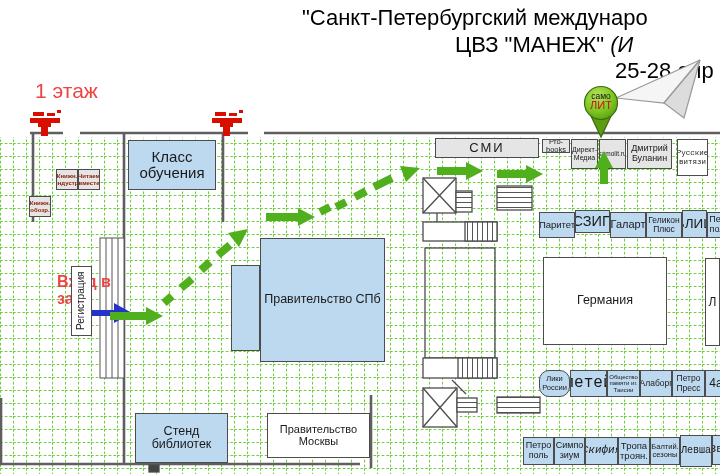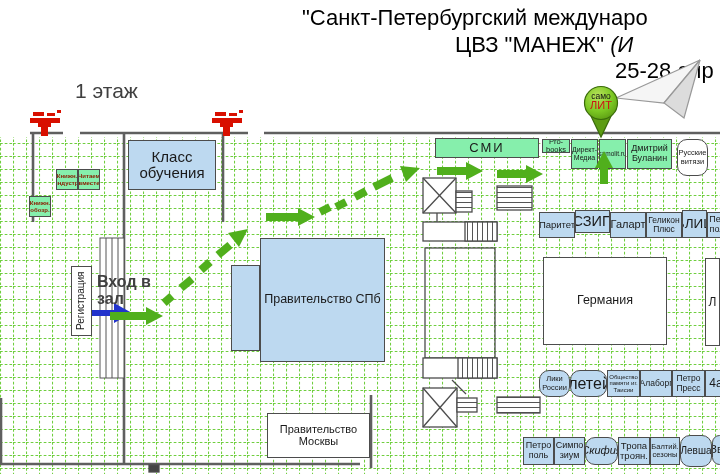--- a/index.html
+++ b/index.html
@@ -5,27 +5,27 @@
   html,body{margin:0;padding:0;background:#fff;}
   #stage{position:relative;width:720px;height:474px;overflow:hidden;background:#fff;
          font-family:"Liberation Sans", sans-serif;}
   svg{position:absolute;left:0;top:0;}
   .lbl{position:absolute;white-space:nowrap;color:#000;}
   .stand{position:absolute;display:flex;align-items:center;justify-content:center;
          text-align:center;box-sizing:border-box;border:1px solid #4c4c4c;
          line-height:1.08;color:#1a1a1a;overflow:hidden;}
   .blue{background:#bdd9f0;}
   .white{background:#ffffff;}
-  .yellow{background:#86efac;}
+  .yellow{background:#e5e5e5;}
   .maroon{color:#8b1a00;font-weight:bold;}
-  .serif{font-family:Liberation Sans, sans-serif;border-radius:10px;}
+  .serif{font-family:Liberation Mono, monospace;}
   .ital{font-style:italic;}
   .vert{writing-mode:vertical-rl;transform:rotate(180deg);}
   .title-line{position:absolute;font-size:22px;color:#000;white-space:nowrap;}
-  .blue-text{color:#404040;margin-left:40px;}
+  .blue-text{color:#ef4444;}
   .marker-txt{position:absolute;width:34px;text-align:center;font-weight:normal;line-height:1;}
 </style>
 </head>
 <body>
 
 <div id="stage">
 
   <svg width="720" height="474">
     <defs>
       <pattern id="grid" width="13" height="13" patternUnits="userSpaceOnUse">
@@ -105,20 +105,21 @@
 
   <div class="title-line" style="left:302px;top:5px;">"Санкт-Петербургский междунаро</div>
   <div class="title-line" style="left:455px;top:32px;"><span>ЦВЗ "МАНЕЖ"</span><span class="ital"> (И</span></div>
   <div class="title-line" style="left:615px;top:58px;">25-28 апр</div>
   <div class="lbl blue-text" style="left:35px;top:79px;font-size:21px;">1 этаж</div>
   <div class="lbl blue-text" style="left:57px;top:274px;font-size:16px;font-weight:bold;white-space:normal;width:54px;line-height:1.05;">Вход в зал</div>
 
   <div class="stand blue" style="left:128px;top:140px;width:88px;height:50px;font-size:15px;">Класс обучения</div>
   <div class="stand blue" style="left:260px;top:238px;width:125px;height:124px;font-size:12.5px;">Правительство СПб</div>
   <div class="stand blue" style="left:231px;top:265px;width:29px;height:86px;"></div>
+  <div class="stand blue" style="left:135px;top:413px;width:93px;height:50px;font-size:12.5px;">Стенд библиотек</div>
   <div class="stand blue" style="left:539px;top:212px;width:36px;height:26px;font-size:9.5px;">Паритет</div>
   <div class="stand blue" style="left:575px;top:210px;width:35px;height:23px;font-size:14.5px;">СЗИП</div>
   <div class="stand blue" style="left:610px;top:212px;width:36px;height:26px;font-size:11px;">Галарт</div>
   <div class="stand blue" style="left:646px;top:212px;width:36px;height:26px;font-size:8.5px;">Геликон Плюс</div>
   <div class="stand blue" style="left:682px;top:210px;width:25px;height:28px;font-size:13.5px;">БЛИЦ</div>
   <div class="stand blue" style="left:707px;top:212px;width:20px;height:26px;font-size:9px;">Пет пол</div>
   <div class="stand blue" style="left:539px;top:370px;width:31px;height:27px;font-size:7.5px;border-radius:10px;">Лики России</div>
   <div class="stand blue serif" style="left:570px;top:370px;width:37px;height:27px;font-size:16px;">Алетейя</div>
   <div class="stand blue" style="left:607px;top:370px;width:33px;height:27px;font-size:6px;">Общество памяти иг. Таисии</div>
   <div class="stand blue" style="left:640px;top:370px;width:32px;height:27px;font-size:8.5px;">Алаборг</div>

